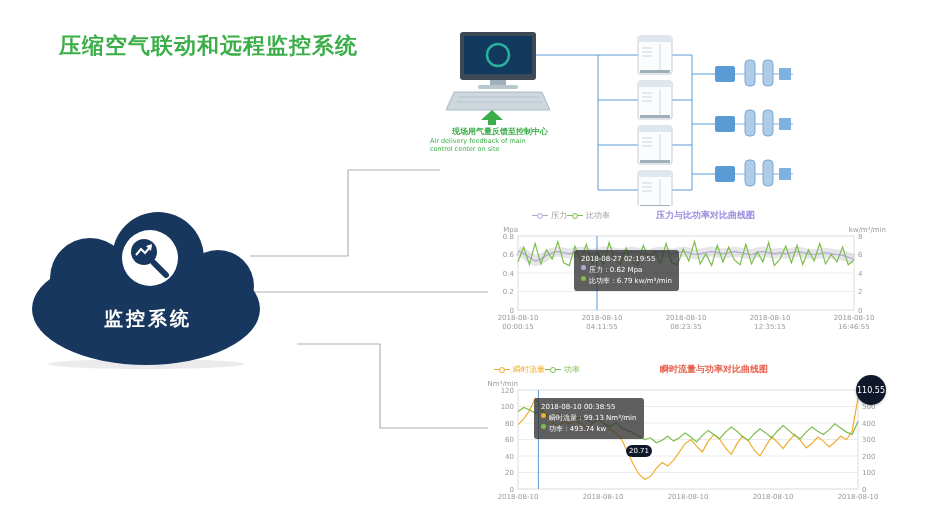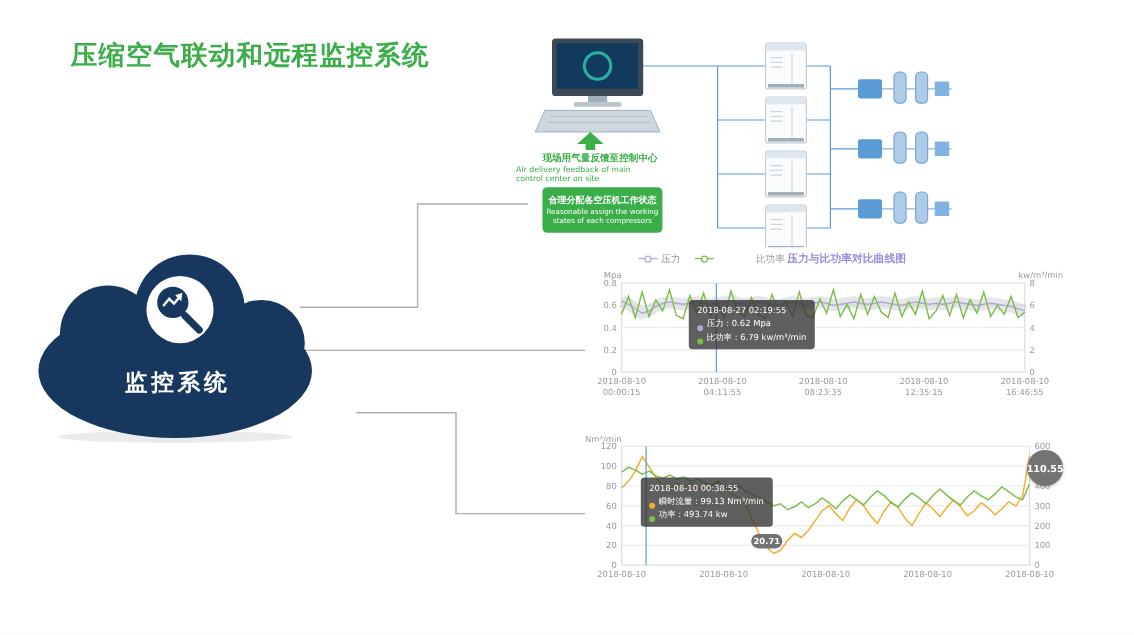--- a/index.html
+++ b/index.html
@@ -18,41 +18,41 @@
   .fb-en{position:absolute;left:0;top:111px;width:140px;font-size:6.5px;line-height:1.25;}
   .assign-box{position:absolute;left:22px;top:130px;width:100px;height:38px;border-radius:4px;
               color:#fff;text-align:center;display:flex;flex-direction:column;justify-content:center;gap:1px;}
   .assign-cn{font-size:7.5px;font-weight:bold;}
   .assign-en{font-size:6px;line-height:1.2;}
   
   .chart{position:absolute;width:400px;background:#fff;}
   .chart1{left:488px;top:206px;height:130px;}
   .chart2{left:488px;top:360px;height:145px;}
   .chart-header{position:relative;height:18px;}
-  .legend{position:absolute;top:4px;display:flex;gap:12px;align-items:center;font-size:8px;}
+  .legend{position:absolute;top:4px;display:flex;align-items:center;font-size:8px;}
   .chart1 .legend{left:44px;}
   .chart2 .legend{left:6px;}
   .lg-item{display:flex;align-items:center;gap:3px;cursor:pointer;}
   .lg-line{display:inline-block;width:16px;height:1px;position:relative;}
   .lg-dot{position:absolute;left:5px;top:-2.5px;width:4px;height:4px;border:1px solid;border-radius:50%;background:#fff;}
   .chart-title{position:absolute;top:3px;font-size:9px;font-weight:bold;}
   .chart1 .chart-title{left:168px;}
   .chart2 .chart-title{left:172px;}
   .plot{position:relative;}
   .chart1 .plot{width:400px;height:112px;}
   .chart2 .plot{width:400px;height:127px;}
   .plot text{font-family:"DejaVu Sans","Liberation Sans",sans-serif;font-size:7px;fill:#999;}
   .tooltip{position:absolute;background:rgba(50,50,50,.78);color:#fff;font-size:7px;line-height:1.55;
            padding:4px 7px;border-radius:3px;white-space:nowrap;z-index:5;}
-  .tt-row{display:flex;align-items:flex-end;gap:3px;}
+  .tt-row{display:flex;align-items:flex-start;gap:3px;}
   .tt-dot{display:inline-block;width:5px;height:5px;border-radius:50%;}
   .chart1 .tooltip{left:86px;top:44px;}
   .chart2 .tooltip{left:46px;top:38px;}
-  .badge{position:absolute;background:#737373;color:#fff;display:flex;align-items:center;
-         justify-content:center;z-index:6;font-weight:bold;}
+  .badge{position:absolute;background:#0f172a;color:#fff;display:flex;align-items:center;
+         justify-content:center;z-index:6;font-weight:normal;}
   .badge-big{left:368px;top:15px;width:30px;height:30px;border-radius:50%;font-size:8px;
              box-shadow:0 1px 3px rgba(0,0,0,.25);}
   .badge-small{left:138px;top:85px;width:26px;height:12px;border-radius:6px;font-size:7px;}
 </style>
 </head>
 <body>
 
 <div class="slide">
 
   <h1 class="page-title" style="color: rgb(59, 174, 73);">压缩空气联动和远程监控系统</h1>
@@ -176,43 +176,36 @@
           <rect x="333" y="134" width="10" height="26" rx="4" fill="#aecbe8" stroke="#7aa7d4"></rect>
           <rect x="349" y="142" width="12" height="12" fill="#7fb2e0"></rect>
         </g>
       </g>
     </svg>
     <div class="fb-cn" style="color: rgb(59, 174, 73);">现场用气量反馈至控制中心</div>
     <div class="fb-en" style="color: rgb(59, 174, 73);">
       <div>Air delivery feedback of main</div>
       <div>control center on site</div>
     </div>
-    <div class="assign-box" style="background-color: rgb(59, 174, 73);">
-      <div class="assign-cn">合理分配各空压机工作状态</div>
-      <div class="assign-en">
-        <div>Reasonable assign the working</div>
-        <div>states of each compressors</div>
-      </div>
-    </div>
   </div>
 
   <section class="chart chart1">
     <div class="chart-header">
       <span class="legend">
           <span class="lg-item">
             <span class="lg-line" style="background: rgb(179, 168, 212);">
               <span class="lg-dot" style="border-color: rgb(179, 168, 212);"></span>
             </span>
             <span style="color: rgb(153, 153, 153);">压力</span>
           </span>
           <span class="lg-item">
             <span class="lg-line" style="background: rgb(125, 189, 76);">
               <span class="lg-dot" style="border-color: rgb(125, 189, 76);"></span>
             </span>
-            <span style="color: rgb(153, 153, 153); margin-left: 32px;">比功率</span>
+            <span style="color: rgb(153, 153, 153);">比功率</span>
           </span>
         </span>
       <span class="chart-title" style="color: rgb(156, 140, 224);">压力与比功率对比曲线图</span>
     </div>
     <div class="plot"><svg width="400" height="112">
           <rect x="30" y="12" width="336" height="74" fill="#fff" stroke="#ddd"></rect>
           <line x1="30" x2="366" y1="86" y2="86" stroke="#ececec"></line>
           <text x="26" y="88.5" text-anchor="end">0</text>
           <line x1="30" x2="366" y1="67.5" y2="67.5" stroke="#ececec"></line>
           <text x="26" y="70" text-anchor="end">0.2</text>
@@ -246,20 +239,37 @@
         <span>压力 : 0.62 Mpa</span>
       </div>
       <div class="tt-row">
         <span class="tt-dot" style="background-color: rgb(125, 189, 76);"></span>
         <span>比功率 : 6.79 kw/m³/min</span>
       </div>
     </div>
   </section>
 
   <section class="chart chart2">
+    <div class="chart-header">
+      <span class="legend">
+          <span class="lg-item">
+            <span class="lg-line" style="background: rgb(240, 173, 46);">
+              <span class="lg-dot" style="border-color: rgb(240, 173, 46);"></span>
+            </span>
+            <span style="color: rgb(240, 173, 46);">瞬时流量</span>
+          </span>
+          <span class="lg-item">
+            <span class="lg-line" style="background: rgb(125, 189, 76);">
+              <span class="lg-dot" style="border-color: rgb(125, 189, 76);"></span>
+            </span>
+            <span style="color: rgb(125, 189, 76);">功率</span>
+          </span>
+        </span>
+      <span class="chart-title" style="color: rgb(232, 96, 76);">瞬时流量与功率对比曲线图</span>
+    </div>
     <div class="plot"><svg width="400" height="127">
           <rect x="30" y="12" width="340" height="99" fill="#fff" stroke="#ddd"></rect>
           <line x1="30" x2="370" y1="111" y2="111" stroke="#ececec"></line>
           <text x="26" y="113.5" text-anchor="end">0</text>
           <line x1="30" x2="370" y1="94.5" y2="94.5" stroke="#ececec"></line>
           <text x="26" y="97" text-anchor="end">20</text>
           <line x1="30" x2="370" y1="78" y2="78" stroke="#ececec"></line>
           <text x="26" y="80.5" text-anchor="end">40</text>
           <line x1="30" x2="370" y1="61.5" y2="61.5" stroke="#ececec"></line>
           <text x="26" y="64" text-anchor="end">60</text>

